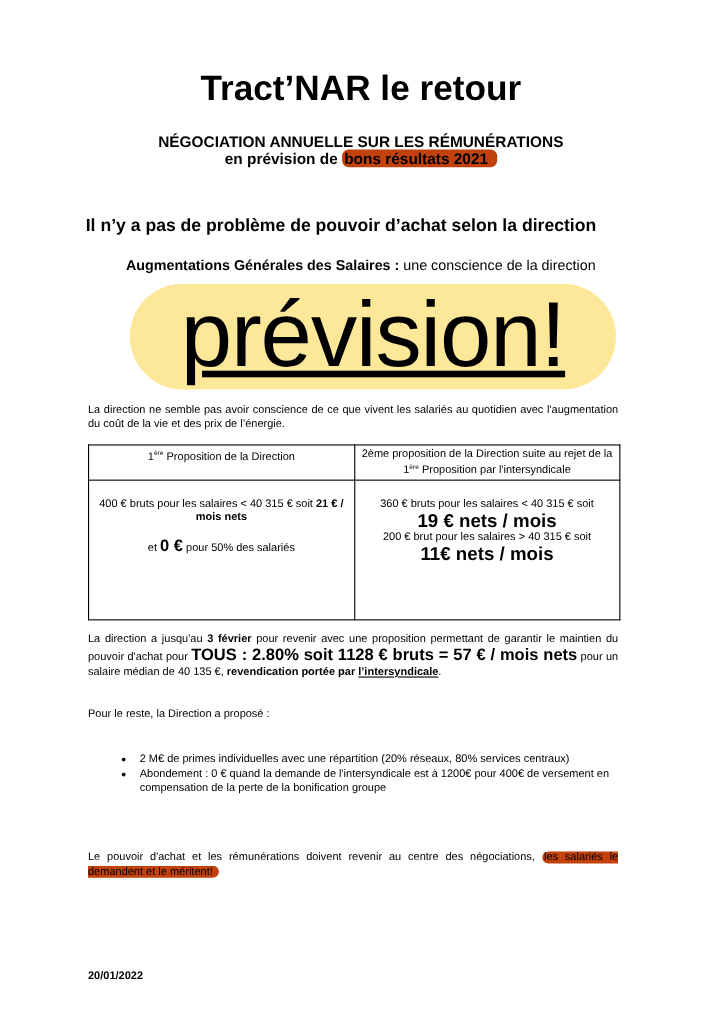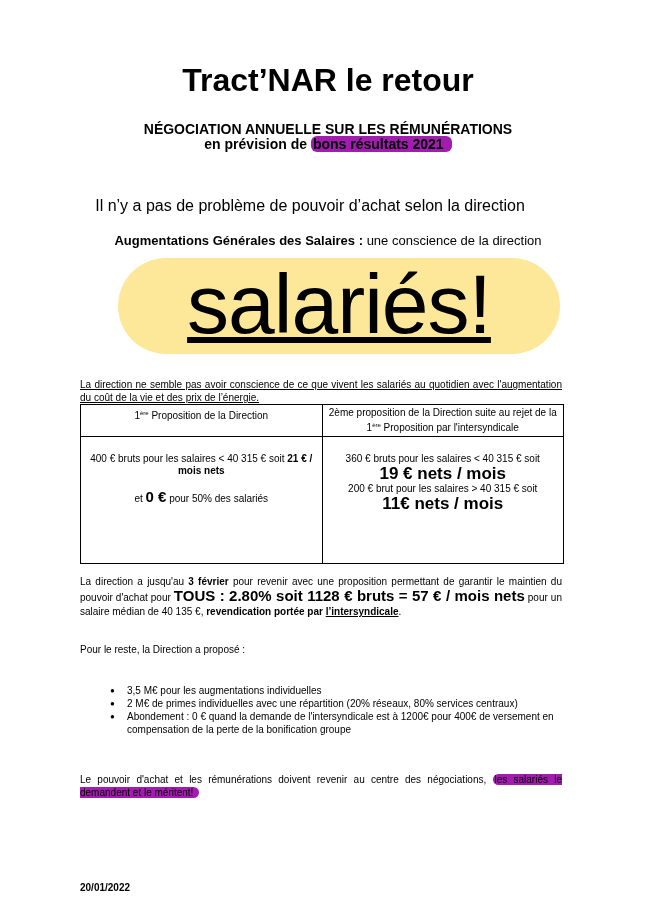--- a/index.html
+++ b/index.html
@@ -1,22 +1,22 @@
 <!DOCTYPE html>
 <html><head>
 <meta charset="utf-8">
 <style>
   html, body { margin: 0; padding: 0; background: #ffffff; }
   body { width: 656px; height: 920px; position: relative; overflow: hidden;
          font-family: "Liberation Sans", sans-serif; color: #000; }
   .abs { position: absolute; }
   .title { left: 0; width: 656px; top: 62px; text-align: center; font-size: 32px; font-weight: bold; }
   .subtitle { left: 0; width: 656px; top: 122px; text-align: center; font-size: 14px; font-weight: bold; line-height: 15px; }
-  .hl { background: #a21caf; border-radius: 6px; padding: 0 8px 0 2px; }
-  .headline { left: 0; width: 620px; top: 197px; text-align: center; font-size: 16px; font-weight: normal; }
+  .hl { background: #c2410c; border-radius: 6px; padding: 0 8px 0 2px; }
+  .headline { left: 0; width: 620px; top: 197px; text-align: center; font-size: 16px; font-weight: bold; }
   .subhead { left: 0; width: 656px; top: 233px; text-align: center; font-size: 13px; }
   .subhead b { font-weight: bold; }
   .banner { left: 118px; top: 258px; width: 442px; height: 96px; background: #fde89a; border-radius: 48px; }
   .banner-text { left: 118px; top: 258px; width: 442px; text-align: center; font-size: 84px; line-height: 92px; letter-spacing: -1px; }
   .banner-text span { text-decoration: underline; text-decoration-thickness: 6px; text-underline-offset: 4px; }
   .para { left: 80px; width: 482px; font-size: 10px; line-height: 13px; text-align: justify; }
   table.props { position: absolute; left: 80px; top: 404px; width: 484px; border-collapse: collapse; font-size: 10px; }
   table.props td { border: 1px solid #000; text-align: center; vertical-align: top; padding: 2px 3px; line-height: 12px; }
   table.props tr.head td { height: 25px; }
   table.props tr.body td { height: 122px; }
@@ -37,23 +37,23 @@
 <div class="abs subtitle">
   <div>NÉGOCIATION ANNUELLE SUR LES RÉMUNÉRATIONS</div>
   <div><span>en prévision de </span><span class="hl">bons résultats 2021</span></div>
 </div>
 
 <div class="abs headline">Il n’y a pas de problème de pouvoir d’achat selon la direction</div>
 
 <div class="abs subhead"><b>Augmentations Générales des Salaires :</b><span> une conscience de la direction</span></div>
 
 <div class="abs banner"></div>
-<div class="abs banner-text"><span>salariés!</span></div>
+<div class="abs banner-text"><span>prévision!</span></div>
 
-<div class="abs para" style="top:378px;text-decoration:underline;">La direction ne semble pas avoir conscience de ce que vivent les salariés au quotidien avec l'augmentation du coût de la vie et des prix de l’énergie.</div>
+<div class="abs para" style="top:366px;">La direction ne semble pas avoir conscience de ce que vivent les salariés au quotidien avec l'augmentation du coût de la vie et des prix de l’énergie.</div>
 
 <table class="props">
   <tbody>
       <tr class="head">
     <td style="width:50%;"><span>1</span><sup style="font-size:6px;">ère</sup><span> Proposition de la Direction</span></td>
     <td><span>2ème proposition de la Direction suite au rejet de la 1</span><sup style="font-size:6px;">ère</sup><span> Proposition par l'intersyndicale</span></td>
   </tr>
   <tr class="body">
     <td>
       <div style="margin-top:14px;"><span>400 € bruts pour les salaires &lt; 40 315 € soit </span><b>21 € / mois nets</b></div>
@@ -67,20 +67,19 @@
     </td>
   </tr>
 </tbody>
   </table>
 
 <div class="abs para" style="top:575px; line-height:14px;"><span>La direction a jusqu'au </span><b>3 février</b><span> pour revenir avec une proposition permettant de garantir le maintien du pouvoir d'achat pour </span><span class="tous">TOUS : 2.80% soit 1128 € bruts = 57 € / mois nets</span><span> pour un salaire médian de 40 135 €, </span><b>revendication portée par </b><b class="under">l’intersyndicale</b><span>.</span></div>
 
 <div class="abs para" style="top:643px;">Pour le reste, la Direction a proposé :</div>
 
 <ul class="list">
-  <li>3,5 M€ pour les augmentations individuelles</li>
   <li>2 M€ de primes individuelles avec une répartition (20% réseaux, 80% services centraux)</li>
   <li>Abondement : 0 € quand la demande de l'intersyndicale est à 1200€ pour 400€ de versement en compensation de la perte de la bonification groupe</li>
 </ul>
 
 <div class="abs para" style="top:773px;"><span>Le pouvoir d'achat et les rémunérations doivent revenir au centre des négociations, </span><span class="hl" style="padding:0 6px 0 2px;">les salariés le demandent et le méritent!</span></div>
 
 <div class="abs date">20/01/2022</div>
 
 </body></html>

